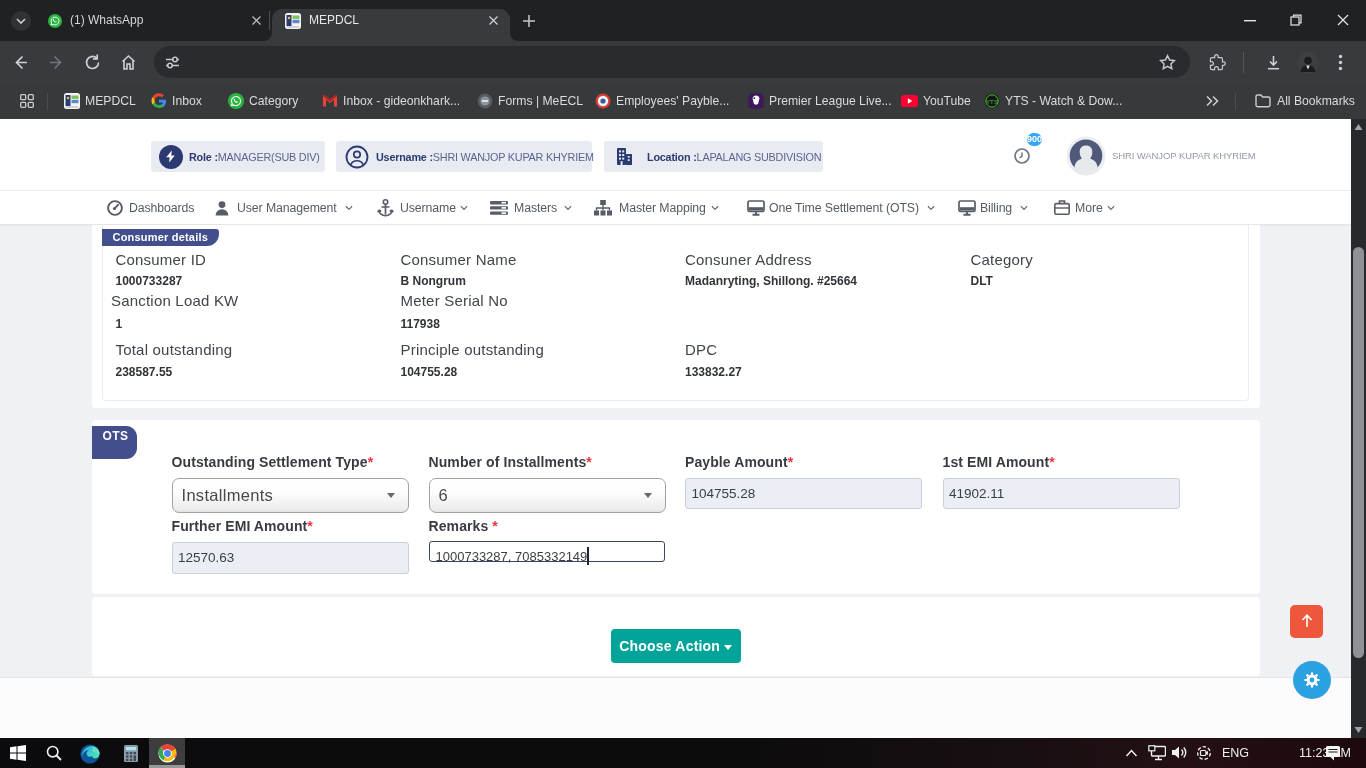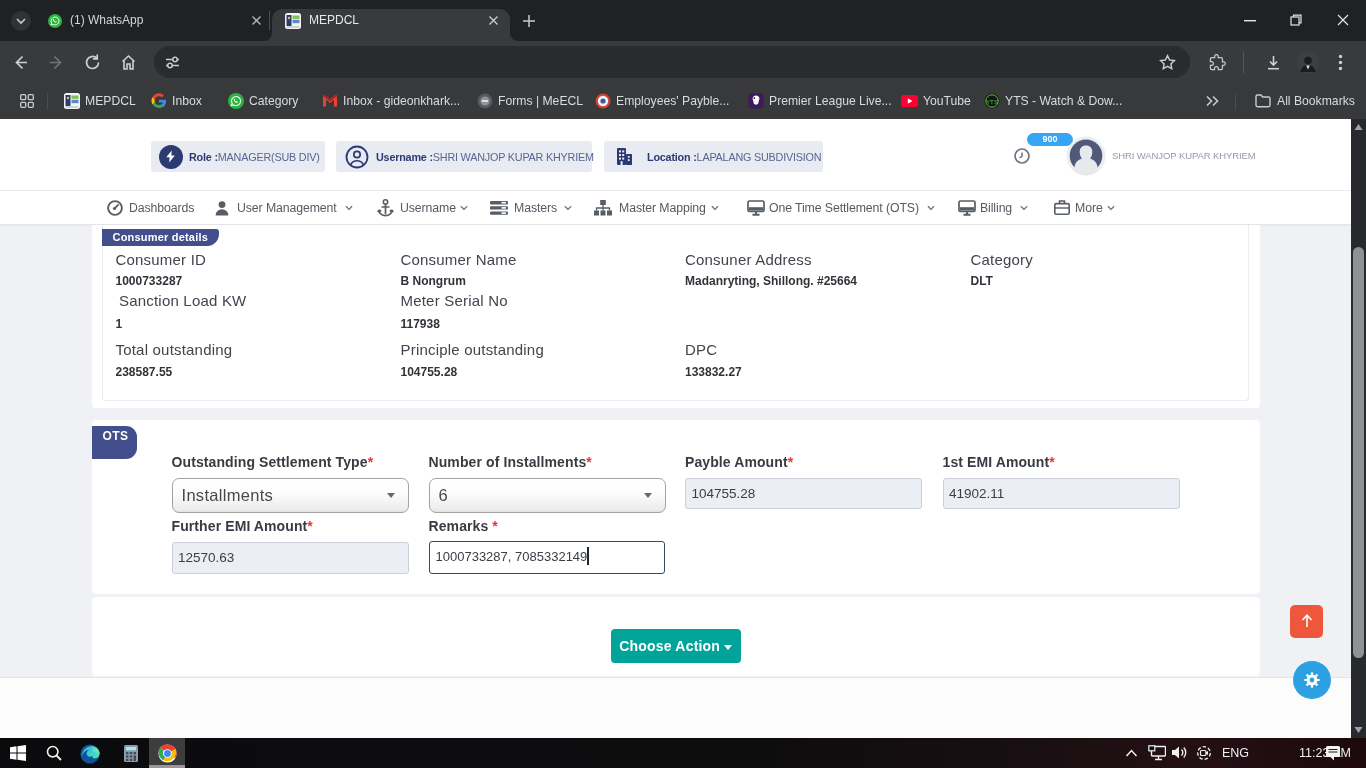--- a/index.html
+++ b/index.html
@@ -248,21 +248,21 @@
         <rect x="12.8" y="9" width="1.8" height="1.8" fill="#e9ebf2"></rect>
         <rect x="12.8" y="12.2" width="1.8" height="1.8" fill="#e9ebf2"></rect>
         <rect x="5.6" y="14.2" width="2" height="3.8" fill="#e9ebf2"></rect>
       </svg>
     <div class="abs pilltxt" style="left:647px;top:22px;"><span class="pillb">Location :</span><span class="pillv">LAPALANG SUBDIVISION</span></div>
 
     <svg class="abs" style="left:1013.5px;top:28.5px;" width="16" height="16" viewBox="0 0 16 16">
         <circle cx="8" cy="8" r="7" fill="none" stroke="#6f7682" stroke-width="1.7"></circle>
         <path d="M8 4.5 V8.3 L5.5 10" fill="none" stroke="#6f7682" stroke-width="1.5"></path>
       </svg>
-    <div class="abs" style="left:1027px;top:14px;width:46px;height:13px;border-radius:7px;background:#36a5f3;color:#fff;font-size:9px;font-weight:bold;text-align:center;line-height:13px;">900</div>
+    <div class="abs" style="left:1027px;top:14px;width:15px;height:13px;border-radius:7px;background:#36a5f3;color:#fff;font-size:9px;font-weight:bold;line-height:13px;">900</div>
     <svg class="abs" style="left:1066px;top:17px;" width="40" height="40" viewBox="0 0 40 40">
         <circle cx="20" cy="20" r="19.5" fill="#eceef2"></circle>
         <clipPath id="avc">
           <circle cx="20" cy="20" r="19.5"></circle>
         </clipPath>
         <circle cx="20" cy="19.8" r="16.3" fill="#50597a"></circle>
         <g clip-path="url(#avc)">
           <path d="M20 9.5 c4 0 6.3 2.6 6.3 6.5 c0 2.6-.9 5-2.2 6.4 c3.8 1.2 6.6 3.9 7.3 7.6 l.3 10 H8.3 l.3-10 c.7-3.7 3.5-6.4 7.3-7.6 c-1.3-1.4-2.2-3.8-2.2-6.4 c0-3.9 2.3-6.5 6.3-6.5 Z" fill="#e7eaed"></path>
         </g>
       </svg>
@@ -348,21 +348,21 @@
   <div class="abs" style="left:101.5px;top:106px;width:1147px;height:175.5px;border:1px solid #ecedef;border-top:none;border-radius:0 0 4px 4px;"></div>
   <div class="abs badge" style="left:101.5px;top:109.5px;width:117.5px;height:17px;border-radius:0 3px 12px 0;font-size:11px;line-height:16.5px;padding-left:11px;letter-spacing:0.2px;">Consumer details</div>
   <div class="abs lbl" style="left:115.5px;top:131.5px;">Consumer ID</div>
   <div class="abs lbl" style="left:400.5px;top:131.5px;">Consumer Name</div>
   <div class="abs lbl" style="left:685px;top:131.5px;">Consuner Address</div>
   <div class="abs lbl" style="left:970.5px;top:131.5px;">Category</div>
   <div class="abs val" style="left:115.5px;top:155px;">1000733287</div>
   <div class="abs val" style="left:400.5px;top:155px;">B Nongrum</div>
   <div class="abs val" style="left:685px;top:155px;">Madanryting, Shillong. #25664</div>
   <div class="abs val" style="left:970.5px;top:155px;">DLT</div>
-  <div class="abs lbl" style="left:119px;top:173px;text-align:center;">Sanction Load KW</div>
+  <div class="abs lbl" style="left:111px;top:173px;text-align:center;">Sanction Load KW</div>
   <div class="abs lbl" style="left:400.5px;top:173px;">Meter Serial No</div>
   <div class="abs val" style="left:115.5px;top:197.5px;">1</div>
   <div class="abs val" style="left:400.5px;top:197.5px;">117938</div>
   <div class="abs lbl" style="left:115.5px;top:222px;">Total outstanding</div>
   <div class="abs lbl" style="left:400.5px;top:222px;">Principle outstanding</div>
   <div class="abs lbl" style="left:685px;top:222px;">DPC</div>
   <div class="abs val" style="left:115.5px;top:246px;">238587.55</div>
   <div class="abs val" style="left:400.5px;top:246px;">104755.28</div>
   <div class="abs val" style="left:685px;top:246px;">133832.27</div>
 
@@ -378,21 +378,21 @@
     </div>
   <div class="abs sel" style="left:428.5px;top:358.5px;">
       <div class="seltxt">6</div>
       <div class="selarr"></div>
     </div>
   <div class="abs inp" style="left:685px;top:359px;width:237px;">104755.28</div>
   <div class="abs inp" style="left:942.5px;top:359px;width:237px;">41902.11</div>
   <div class="abs flbl" style="left:171.5px;top:398.5px;">Further EMI Amount<span class="ast">*</span></div>
   <div class="abs flbl" style="left:428.5px;top:398.5px;">Remarks <span class="ast">*</span></div>
   <div class="abs inp" style="left:171.5px;top:422.5px;width:237px;height:32px;line-height:30px;">12570.63</div>
-  <div class="abs" style="left:428.5px;top:422px;width:236px;height:33px;background:#fff;border:1.5px solid #3a4763;border-radius:3px;color:#3a3f46;font-size:13px;line-height:30px;padding-left:6px;">1000733287, 7085332149<span style="display:inline-block;width:1.2px;height:18px;background:#1c2633;vertical-align:-4px;"></span></div>
+  <div class="abs" style="left:428.5px;top:422px;width:236px;height:21px;background:#fff;border:1.5px solid #3a4763;border-radius:3px;color:#3a3f46;font-size:13px;line-height:30px;padding-left:6px;">1000733287, 7085332149<span style="display:inline-block;width:1.2px;height:18px;background:#1c2633;vertical-align:-4px;"></span></div>
 
   <div class="abs white" style="left:91.5px;top:478px;width:1168.5px;height:79px;"></div>
   <div class="abs" style="left:610.5px;top:510px;width:130.5px;height:34px;background:#02a499;border-radius:4px;color:#fff;font-size:14px;font-weight:bold;text-align:center;line-height:34px;letter-spacing:0.2px;">Choose Action <span style="display:inline-block;width:0;height:0;border-left:4.5px solid transparent;border-right:4.5px solid transparent;border-top:5px solid #fff;vertical-align:1.5px;"></span></div>
 
   <div class="abs" style="left:0;top:558px;width:1351px;height:61px;background:#fcfcfd;border-top:1px solid #e4e5e9;"></div>
 
   <div class="abs" style="left:1289.5px;top:485.5px;width:33px;height:33px;background:#ef573c;border-radius:5px;"></div>
   <svg class="abs" style="left:1300.5px;top:495px;" width="12" height="14" viewBox="0 0 12 14">
       <path d="M6 13 V1.5 M1.5 6 L6 1.2 L10.5 6" stroke="#fff" stroke-width="1.6" fill="none"></path>
     </svg>

